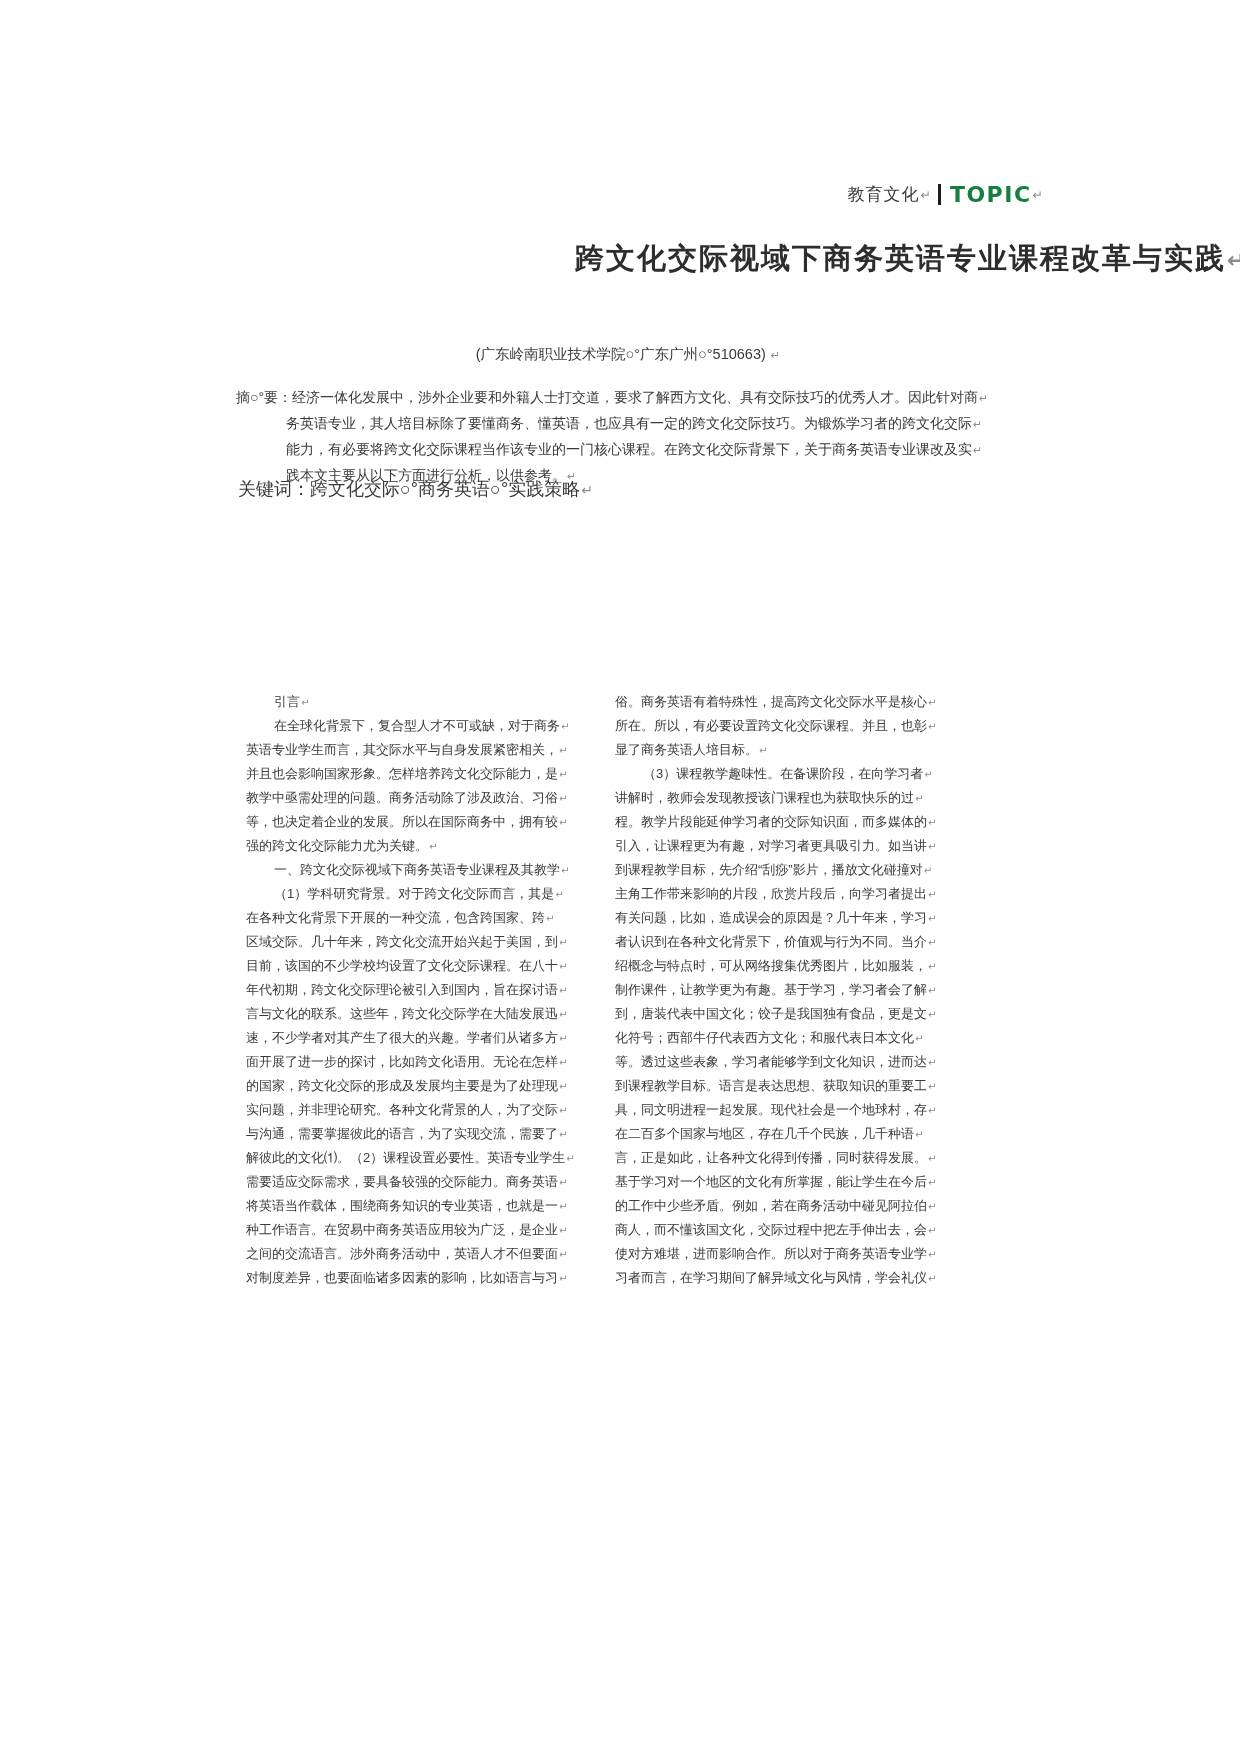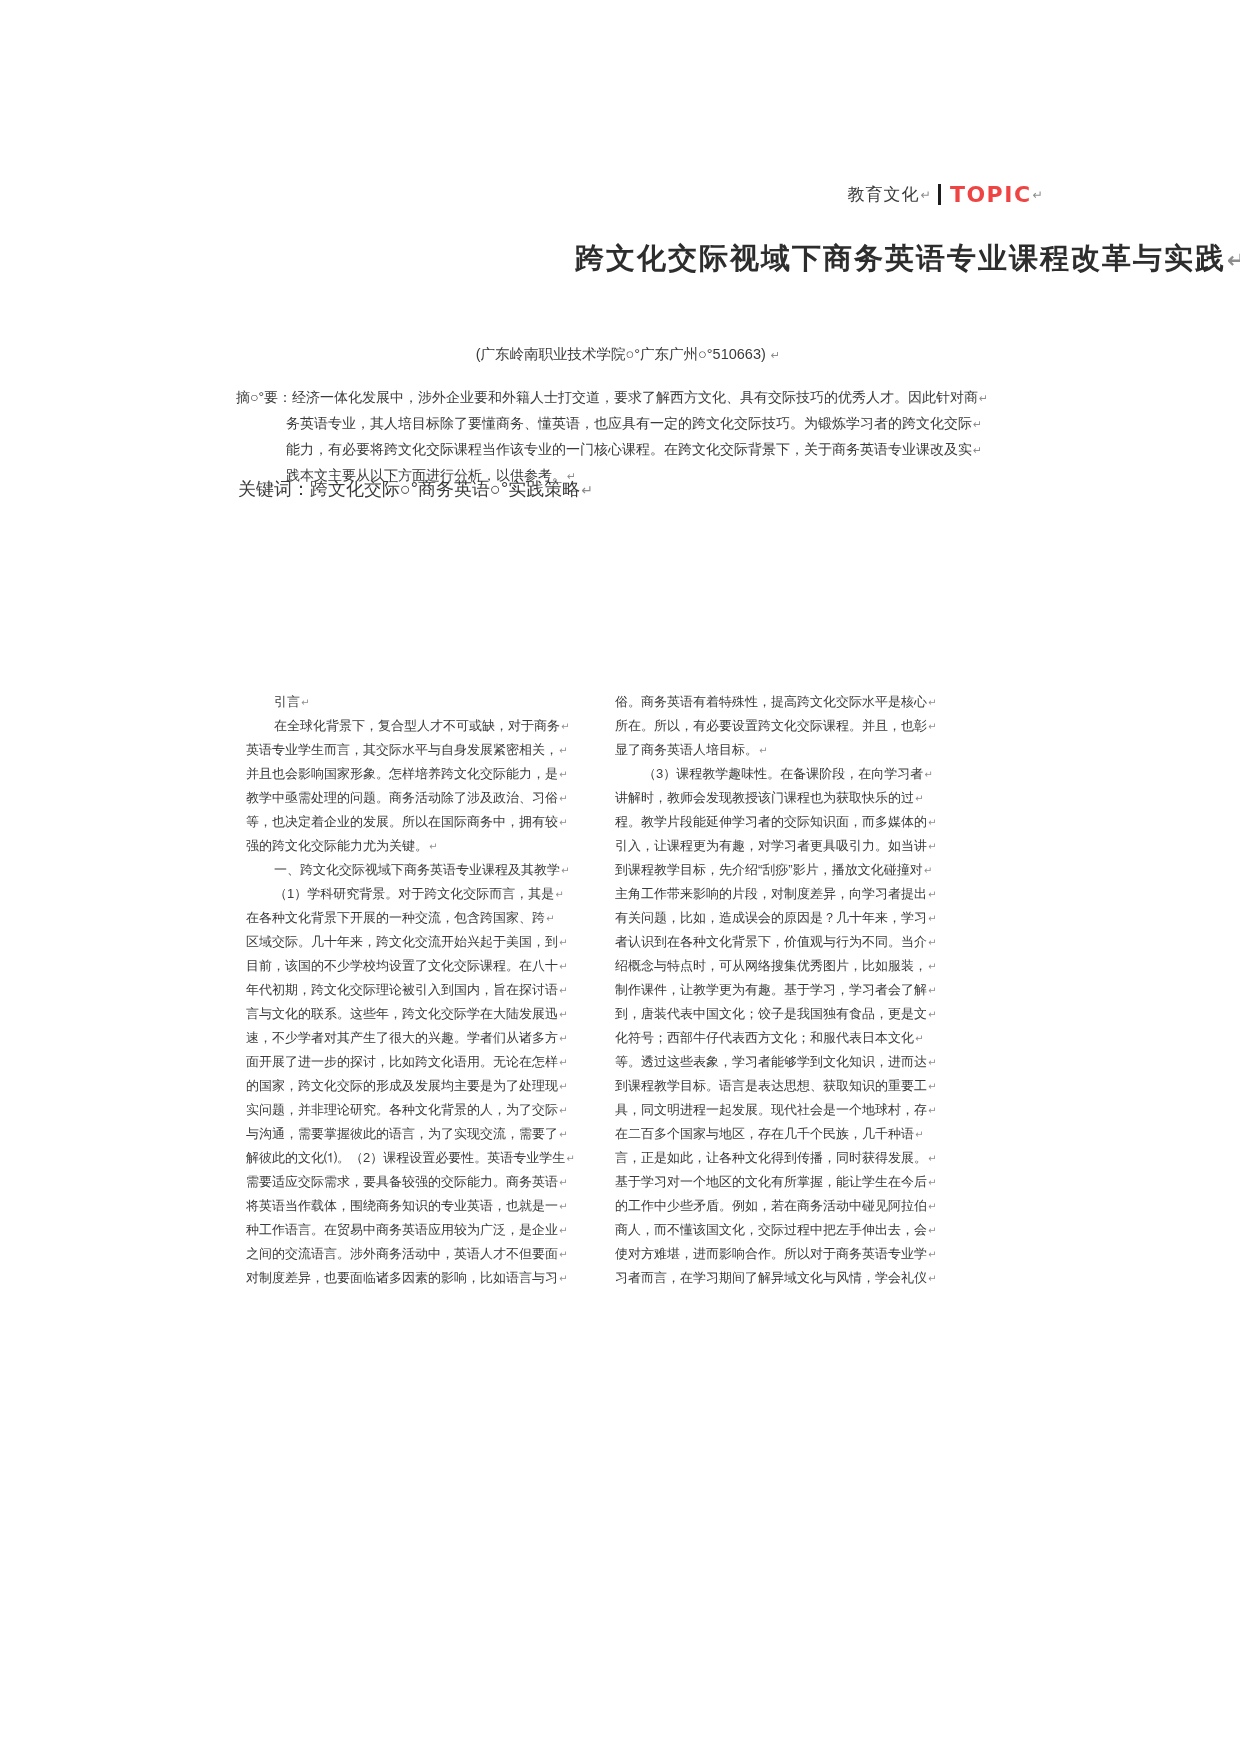--- a/index.html
+++ b/index.html
@@ -7,21 +7,21 @@
     width:1240px;height:1753px;
     font-family:"Liberation Sans","DejaVu Sans",sans-serif;
     color:#3a3a3a;
   }
   .page{position:relative;width:1240px;height:1751px;background:#fff;overflow:hidden;margin-left:8px;}
 
   
   .jheader{position:absolute;top:182px;right:205px;display:flex;align-items:center;}
   .jcat{font-size:17px;color:#3a3a3a;letter-spacing:1px;}
   .jsep{width:3px;height:21px;background:#1c1c1c;margin:0 9px 0 7px;}
-  .jbrand{font-size:22px;font-weight:800;color:#ef4444;letter-spacing:1.5px;font-family:"DejaVu Sans",sans-serif;}
+  .jbrand{font-size:22px;font-weight:800;color:#15803d;letter-spacing:1.5px;font-family:"DejaVu Sans",sans-serif;}
 
   
   .rm{color:#8d8d8d;font-size:0.78em;margin-left:1px;}
 
   .title{position:absolute;top:239px;left:0;width:1240px;text-align:right;
          font-size:29px;font-weight:700;color:#2d2d2d;letter-spacing:2px;}
   .author{position:absolute;top:307px;left:0;width:1240px;text-align:center;font-size:15px;}
   .affil{position:absolute;top:345px;left:0;width:1240px;text-align:center;font-size:14.5px;}
 
   .abstract{position:absolute;top:385px;left:228px;width:725px;font-size:14px;line-height:25px;}
@@ -98,21 +98,21 @@
       </div>
     <div class="col">
         <div class="line"><span>俗。商务英语有着特殊性，提高跨文化交际水平是核心</span><span class="rm">↵</span></div>
         <div class="line"><span>所在。所以，有必要设置跨文化交际课程。并且，也彰</span><span class="rm">↵</span></div>
         <div class="line"><span>显了商务英语人培目标。</span><span class="rm">↵</span></div>
         <div class="line ind"><span>（3）课程教学趣味性。在备课阶段，在向学习者</span><span class="rm">↵</span></div>
         <div class="line"><span>讲解时，教师会发现教授该门课程也为获取快乐的过</span><span class="rm">↵</span></div>
         <div class="line"><span>程。教学片段能延伸学习者的交际知识面，而多媒体的</span><span class="rm">↵</span></div>
         <div class="line"><span>引入，让课程更为有趣，对学习者更具吸引力。如当讲</span><span class="rm">↵</span></div>
         <div class="line"><span>到课程教学目标，先介绍“刮痧”影片，播放文化碰撞对</span><span class="rm">↵</span></div>
-        <div class="line"><span>主角工作带来影响的片段，对制度差异，向学习者提出</span><span class="rm">↵</span></div>
+        <div class="line"><span>主角工作带来影响的片段，欣赏片段后，向学习者提出</span><span class="rm">↵</span></div>
         <div class="line"><span>有关问题，比如，造成误会的原因是？几十年来，学习</span><span class="rm">↵</span></div>
         <div class="line"><span>者认识到在各种文化背景下，价值观与行为不同。当介</span><span class="rm">↵</span></div>
         <div class="line"><span>绍概念与特点时，可从网络搜集优秀图片，比如服装，</span><span class="rm">↵</span></div>
         <div class="line"><span>制作课件，让教学更为有趣。基于学习，学习者会了解</span><span class="rm">↵</span></div>
         <div class="line"><span>到，唐装代表中国文化；饺子是我国独有食品，更是文</span><span class="rm">↵</span></div>
         <div class="line"><span>化符号；西部牛仔代表西方文化；和服代表日本文化</span><span class="rm">↵</span></div>
         <div class="line"><span>等。透过这些表象，学习者能够学到文化知识，进而达</span><span class="rm">↵</span></div>
         <div class="line"><span>到课程教学目标。语言是表达思想、获取知识的重要工</span><span class="rm">↵</span></div>
         <div class="line"><span>具，同文明进程一起发展。现代社会是一个地球村，存</span><span class="rm">↵</span></div>
         <div class="line"><span>在二百多个国家与地区，存在几千个民族，几千种语</span><span class="rm">↵</span></div>

